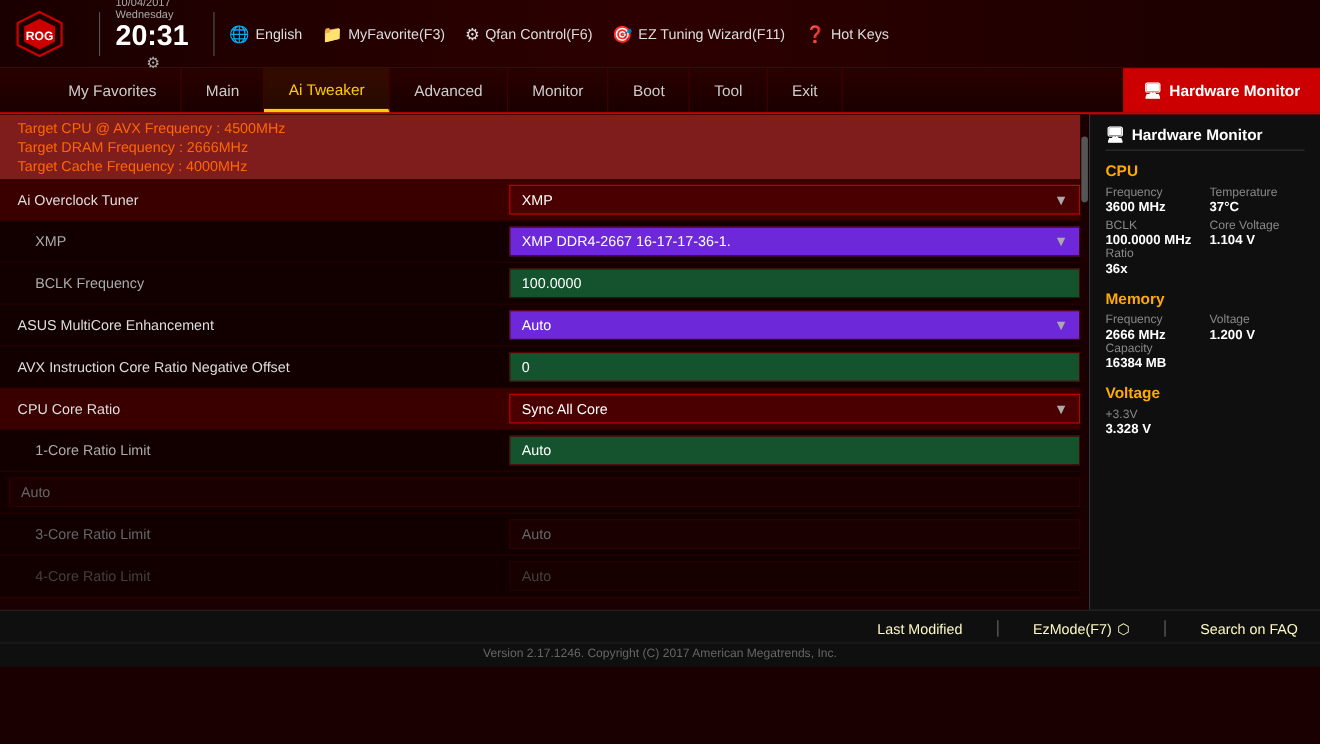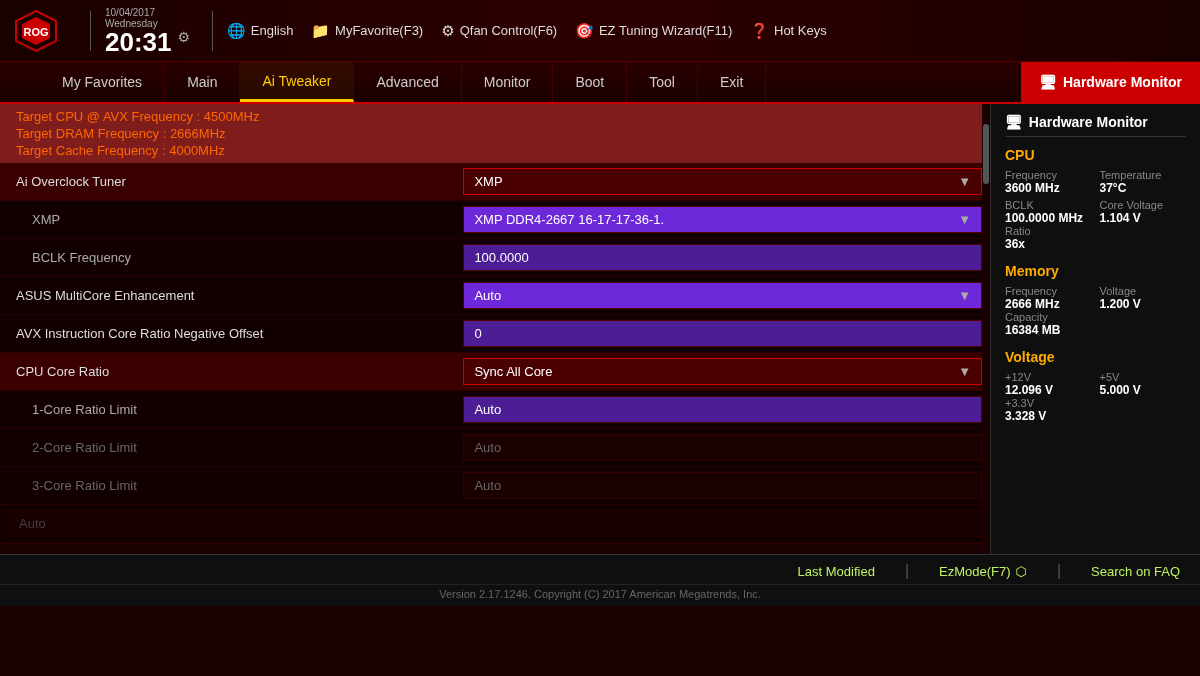--- a/index.html
+++ b/index.html
@@ -162,21 +162,21 @@
     }
     .setting-label.indent-disabled {
       padding-left: 32px;
       color: #666;
     }
     .setting-value {
       flex: 1;
       padding: 4px 8px;
     }
     .value-box {
-      background: #4c1d95;
+      background: #14532d;
       border: 1px solid #550000;
       color: #fff;
       padding: 5px 10px;
       font-size: 13px;
       width: 100%;
     }
     .value-box.disabled {
       color: #666;
       background: #1a0000;
       border-color: #330000;
@@ -291,21 +291,21 @@
     .footer-top {
       display: flex;
       align-items: center;
       justify-content: flex-end;
       padding: 4px 20px;
       gap: 30px;
       border-bottom: 1px solid #222;
     }
     .footer-btn {
       font-size: 13px;
-      color: #bef264;
+      color: #fef9c3;
       cursor: pointer;
       display: flex;
       align-items: center;
       gap: 5px;
       text-align: center;
     }
     .footer-sep { color: #555; }
     .footer-bottom {
       text-align: center;
       font-size: 11px;
@@ -320,21 +320,21 @@
   <div class="header-logo">
     <svg class="rog-logo" viewBox="0 0 48 44">
       <polygon points="24,2 44,12 44,32 24,42 4,32 4,12" fill="none" stroke="#cc0000" stroke-width="2"></polygon>
       <polygon points="24,8 38,15 38,29 24,36 10,29 10,15" fill="#cc0000"></polygon>
       <text x="24" y="27" text-anchor="middle" fill="#fff" font-size="11" font-weight="bold">ROG</text>
     </svg>
   </div>
   <div class="header-divider"></div>
   <div class="header-time">
     <span class="header-date">10/04/2017<br>Wednesday</span>
-    <div style="display:flex;align-items:flex-start;gap:4px;">
+    <div style="display:flex;align-items:center;gap:4px;flex-direction:column;">
       <span class="header-clock">20:31</span>
       <span class="header-gear">⚙</span>
     </div>
   </div>
   <div class="header-divider2"></div>
   <div class="header-controls">
     <div class="header-control-item">
       <span class="ctrl-icon">🌐</span>
       <span>English</span>
     </div>
@@ -481,42 +481,42 @@
           <span>1-Core Ratio Limit</span>
         </div>
         <div class="setting-value">
           <div class="value-box">
             <span>Auto</span>
           </div>
         </div>
       </div>
 
       <div class="setting-row">
-        <div class="setting-label indent-disabled">
-          <span>2-Core Ratio Limit</span>
-        </div>
         <div class="setting-value">
           <div class="value-box disabled">
             <span>Auto</span>
           </div>
         </div>
       </div>
 
       <div class="setting-row">
         <div class="setting-label indent-disabled">
           <span>3-Core Ratio Limit</span>
         </div>
         <div class="setting-value">
           <div class="value-box disabled">
             <span>Auto</span>
           </div>
         </div>
       </div>
 
       <div class="setting-row" style="opacity:0.6;">
+        <div class="setting-label indent-disabled">
+          <span>4-Core Ratio Limit</span>
+        </div>
         <div class="setting-value">
           <div class="value-box disabled">
             <span>Auto</span>
           </div>
         </div>
       </div>
 
     </div>
 
     <div class="scroll-indicator">
@@ -578,30 +578,20 @@
         </div>
       </div>
       <div class="hw-item-single">
         <div class="hw-item-label">Capacity</div>
         <div class="hw-item-value">16384 MB</div>
       </div>
     </div>
 
     <div class="hw-section">
       <div class="hw-section-title">Voltage</div>
-      <div class="hw-grid">
-        <div>
-          <div class="hw-item-label">+12V</div>
-          <div class="hw-item-value">12.096 V</div>
-        </div>
-        <div>
-          <div class="hw-item-label">+5V</div>
-          <div class="hw-item-value">5.000 V</div>
-        </div>
-      </div>
       <div class="hw-item-single">
         <div class="hw-item-label">+3.3V</div>
         <div class="hw-item-value">3.328 V</div>
       </div>
     </div>
   </div>
 
 </div>
 
 <div class="footer">

